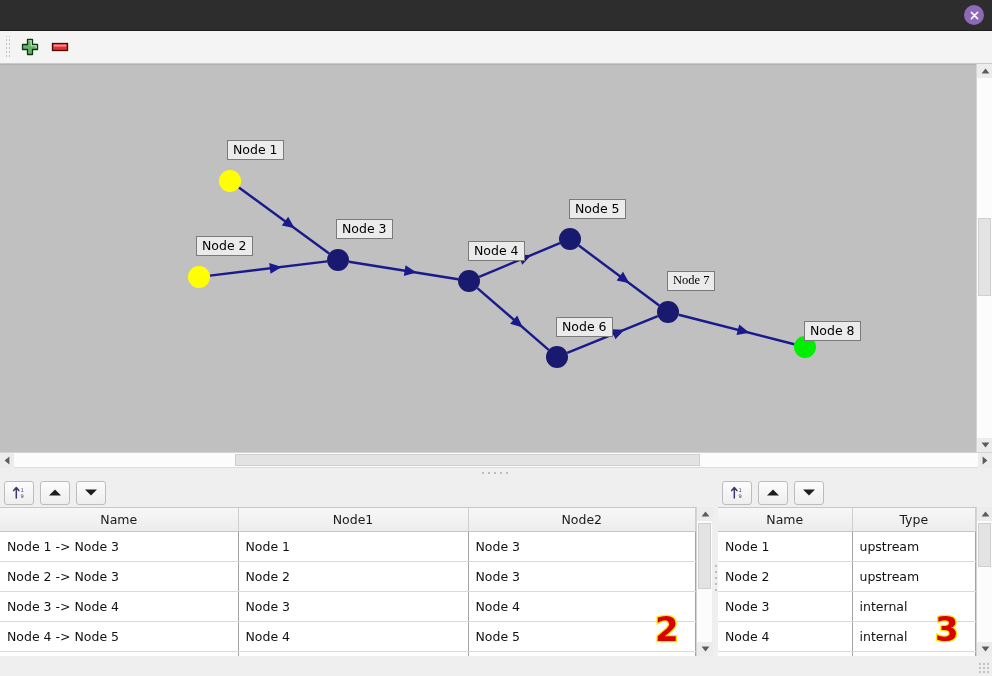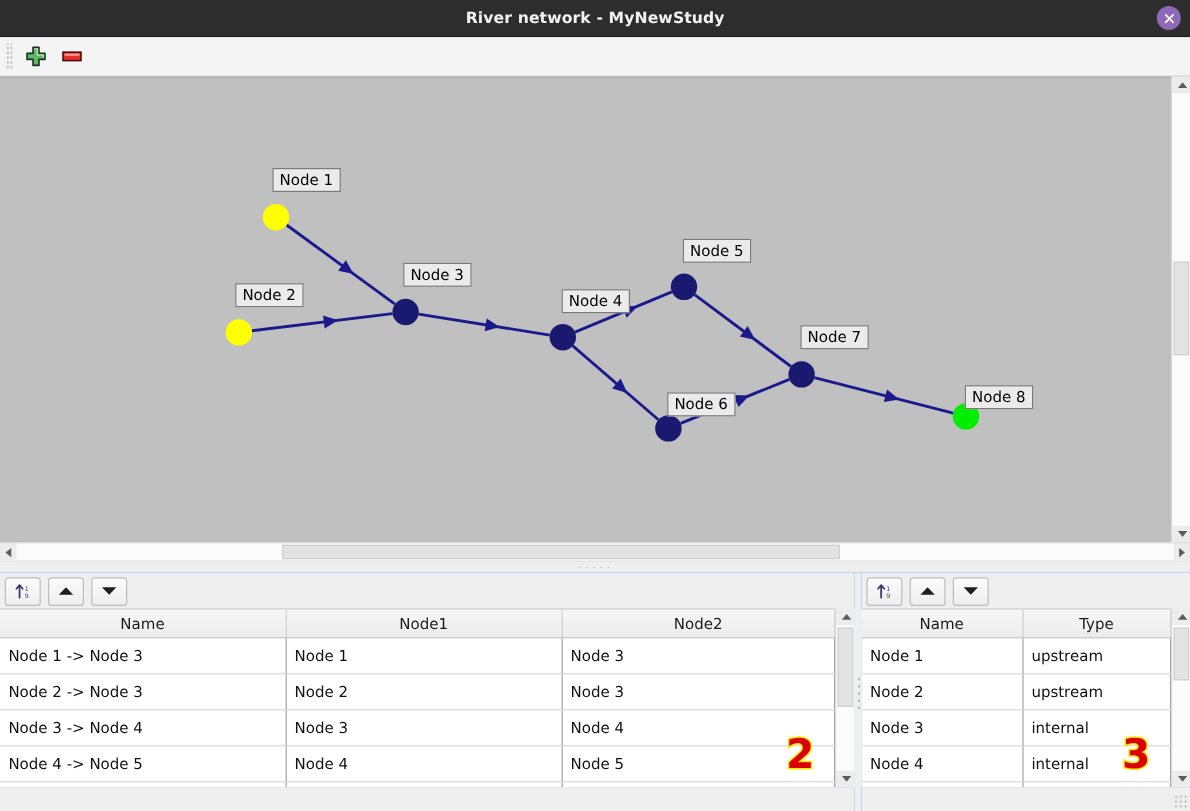--- a/index.html
+++ b/index.html
@@ -234,21 +234,20 @@
   }
   .num2 { position: absolute; left: 655px; top: 612px; }
   .num3 { position: absolute; left: 935px; top: 612px; }
 </style>
 </head>
 <body>
 
 <div class="window">
 
   <div class="titlebar">
-    <span class="titlebar-text">River network - MyNewStudy</span>
     <div class="close-btn">
       <svg width="11" height="11" viewBox="0 0 11 11">
         <path d="M2.4 2.4 L8.6 8.6 M8.6 2.4 L2.4 8.6" stroke="#ffffff" stroke-width="1.5" stroke-linecap="round"></path>
       </svg>
     </div>
   </div>
 
   <div class="toolbar">
     <div class="grip"></div>
     <div class="tb-btn">
@@ -293,22 +292,22 @@
             <circle cx="557" cy="292" r="11" fill="#191970"></circle>
             <circle cx="668" cy="247" r="11" fill="#191970"></circle>
             <circle cx="805" cy="282" r="11" fill="#00ee00"></circle>
           </svg>
         <div id="graph-labels">
             <div class="node-label" style="left: 227px; top: 75px;">Node 1</div>
             <div class="node-label" style="left: 196px; top: 171px;">Node 2</div>
             <div class="node-label" style="left: 336px; top: 154px;">Node 3</div>
             <div class="node-label" style="left: 468px; top: 176px;">Node 4</div>
             <div class="node-label" style="left: 569px; top: 134px;">Node 5</div>
-            <div class="node-label" style="left: 556px; top: 262px; text-align: right;">Node 6</div>
-            <div class="node-label" style="left: 667px; top: 206px;">Node 7</div>
+            <div class="node-label" style="left: 556px; top: 252px; text-align: right;">Node 6</div>
+            <div class="node-label" style="left: 667px; top: 206px; font-family: Liberation Serif, serif;">Node 7</div>
             <div class="node-label" style="left: 804px; top: 256px;">Node 8</div>
           </div>
 
       </div>
 
       <div class="vscroll">
         <div class="sb-step">
           <svg width="9" height="6" viewBox="0 0 9 6">
               <path d="M4.5 0.6 L8.4 5.4 L0.6 5.4 Z" fill="#5c5c5c"></path>
             </svg>

